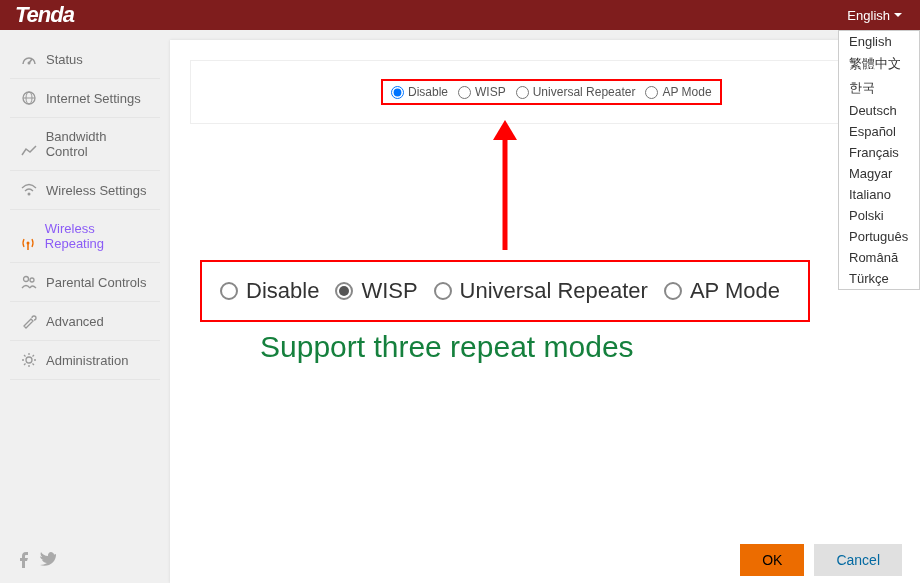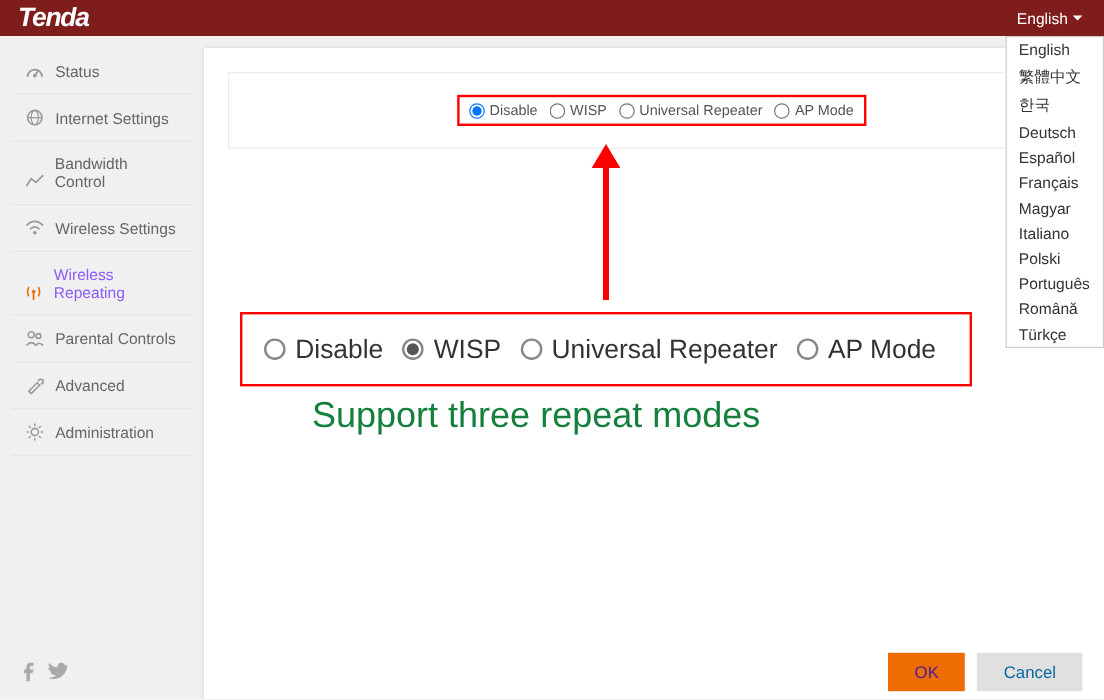--- a/index.html
+++ b/index.html
@@ -36,21 +36,21 @@
     .big-radio.checked::after { content: ""; width: 10px; height: 10px; background: #555; border-radius: 50%; }
     
     .arrow-svg { position: absolute; left: 485px; top: 120px; }
     
     .caption { position: absolute; left: 260px; top: 330px; font-size: 30px; color: #15803d; }
     
     .footer { position: absolute; bottom: 0; left: 0; right: 0; height: 46px; display: flex; align-items: center; justify-content: space-between; padding: 0 18px 0 18px; }
     .social { display: flex; gap: 10px; color: #aaa; }
     .btns { display: flex; gap: 10px; }
     .btn { padding: 8px 22px; font-size: 14px; border: none; cursor: pointer; }
-    .btn-primary { background: #ec6c00; color: #4c1d95; }
+    .btn-primary { background: #ec6c00; color: #000000; }
     .btn-default { background: #e0e0e0; color: #0369a1; }
     
     svg { display: block; }
   </style>
 </head>
 <body>
 
 <div class="header">
   <div class="logo">Tenda</div>
   <div class="lang-btn">

